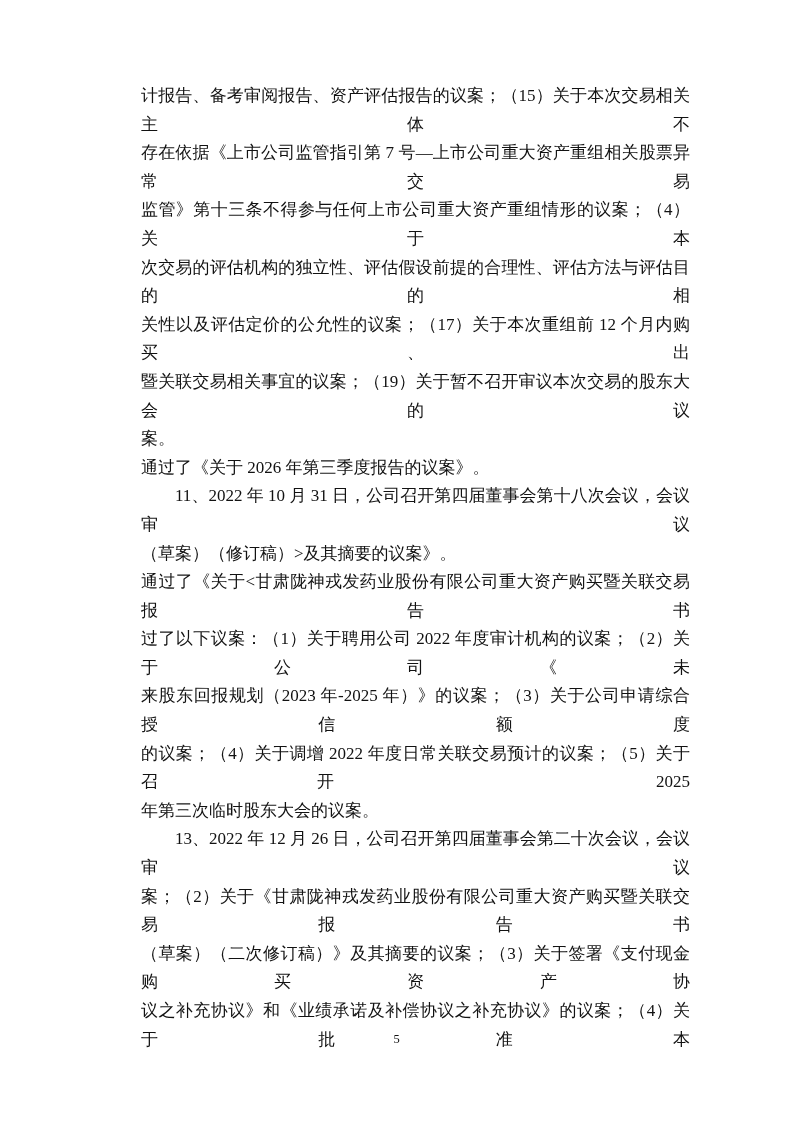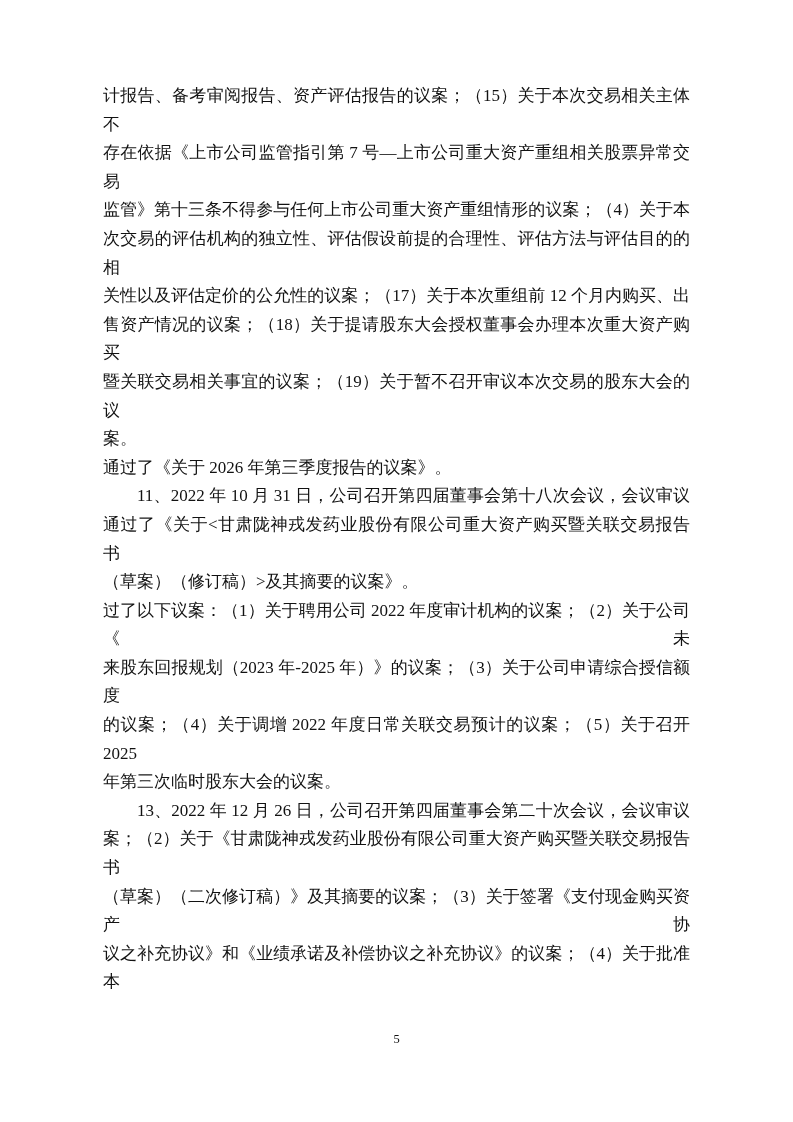--- a/index.html
+++ b/index.html
@@ -26,20 +26,21 @@
   }
   p.para {
     margin: 0;
     padding: 0;
   }
   .line {
     display: block;
     text-align: justify;
     text-align-last: justify;
     white-space: normal;
+    margin-left: 38px;
   }
   .line.last {
     text-align-last: left;
   }
   .line.indent {
     text-indent: 2em;
   }
   .page-number {
     position: absolute;
     top: 1031px;
@@ -56,31 +57,30 @@
 <body>
 
 <div class="page">
   <div class="doc-body" id="doc-body">
       <p class="para body">
         <span class="line">计报告、备考审阅报告、资产评估报告的议案；（15）关于本次交易相关主体不</span>
         <span class="line">存在依据《上市公司监管指引第 7 号—上市公司重大资产重组相关股票异常交易</span>
         <span class="line">监管》第十三条不得参与任何上市公司重大资产重组情形的议案；（4）关于本</span>
         <span class="line">次交易的评估机构的独立性、评估假设前提的合理性、评估方法与评估目的的相</span>
         <span class="line">关性以及评估定价的公允性的议案；（17）关于本次重组前 12 个月内购买、出</span>
-        <span class="line">售资产情况的议案；（18）关于提请股东大会授权董事会办理本次重大资产购买</span>
         <span class="line">暨关联交易相关事宜的议案；（19）关于暂不召开审议本次交易的股东大会的议</span>
         <span class="line last">案。</span>
       </p>
       <p class="para body">
         <span class="line last">通过了《关于 2026 年第三季度报告的议案》。</span>
       </p>
       <p class="para body">
         <span class="line indent">11、2022 年 10 月 31 日，公司召开第四届董事会第十八次会议，会议审议</span>
+        <span class="line last">（草案）（修订稿）&gt;及其摘要的议案》。</span>
         <span class="line">通过了《关于&lt;甘肃陇神戎发药业股份有限公司重大资产购买暨关联交易报告书</span>
-        <span class="line last">（草案）（修订稿）&gt;及其摘要的议案》。</span>
       </p>
       <p class="para body">
         <span class="line">过了以下议案：（1）关于聘用公司 2022 年度审计机构的议案；（2）关于公司《未</span>
         <span class="line">来股东回报规划（2023 年-2025 年）》的议案；（3）关于公司申请综合授信额度</span>
         <span class="line">的议案；（4）关于调增 2022 年度日常关联交易预计的议案；（5）关于召开 2025</span>
         <span class="line last">年第三次临时股东大会的议案。</span>
       </p>
       <p class="para body">
         <span class="line indent">13、2022 年 12 月 26 日，公司召开第四届董事会第二十次会议，会议审议</span>
         <span class="line">案；（2）关于《甘肃陇神戎发药业股份有限公司重大资产购买暨关联交易报告书</span>

